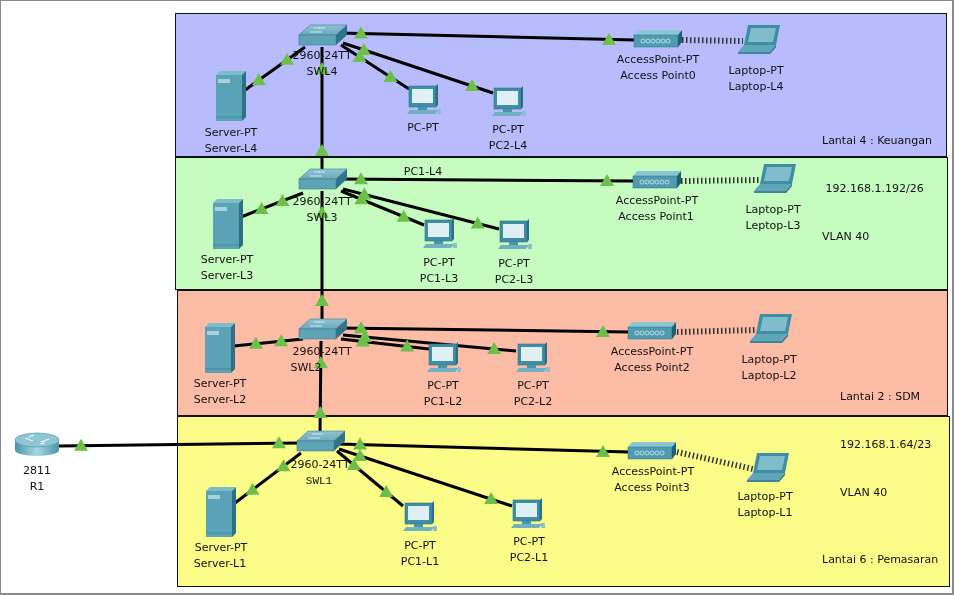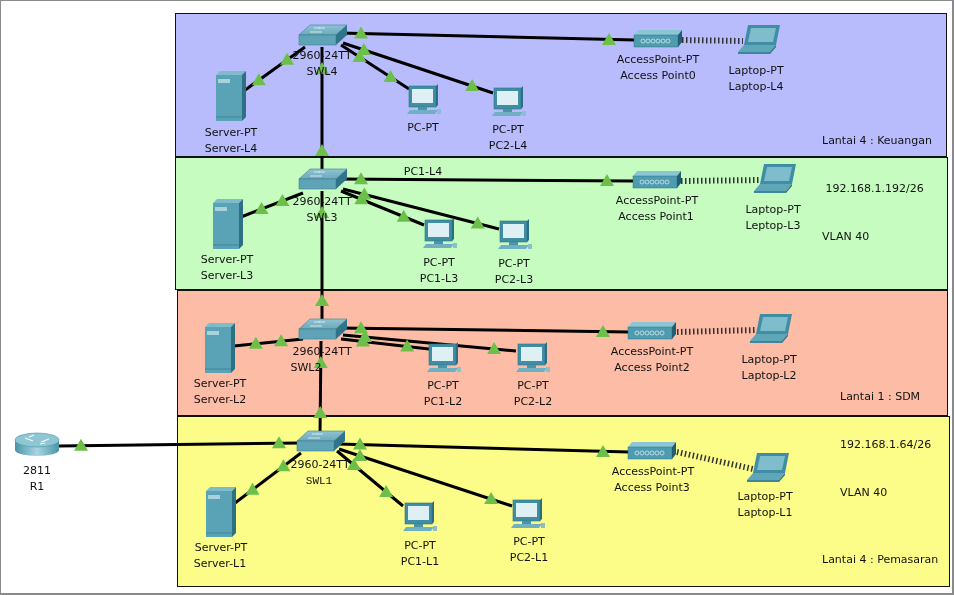--- a/index.html
+++ b/index.html
@@ -367,22 +367,22 @@
   <div class="lbl" style="left:768px;top:367px;">Laptop-L2</div>
   <div class="lbl" style="left:764px;top:488px;">Laptop-PT</div>
   <div class="lbl" style="left:764px;top:504px;">Laptop-L1</div>
 
   <div class="note" style="left:821px;top:100px;">
     <div>Lantai 4 : Keuangan</div>
     <div> 192.168.1.192/26</div>
     <div>VLAN 40</div>
   </div>
   <div class="note" style="left:839px;top:356px;">
-    <div>Lantai 1 : SDM</div>
-    <div>192.168.1.64/26</div>
+    <div>Lantai 2 : SDM</div>
+    <div>192.168.1.64/23</div>
     <div>VLAN 40</div>
   </div>
   <div class="note" style="left:821px;top:519px;">
-    <div>Lantai 4 : Pemasaran</div>
+    <div>Lantai 6 : Pemasaran</div>
     
     
   </div>
 </div>
 
 </body></html>

